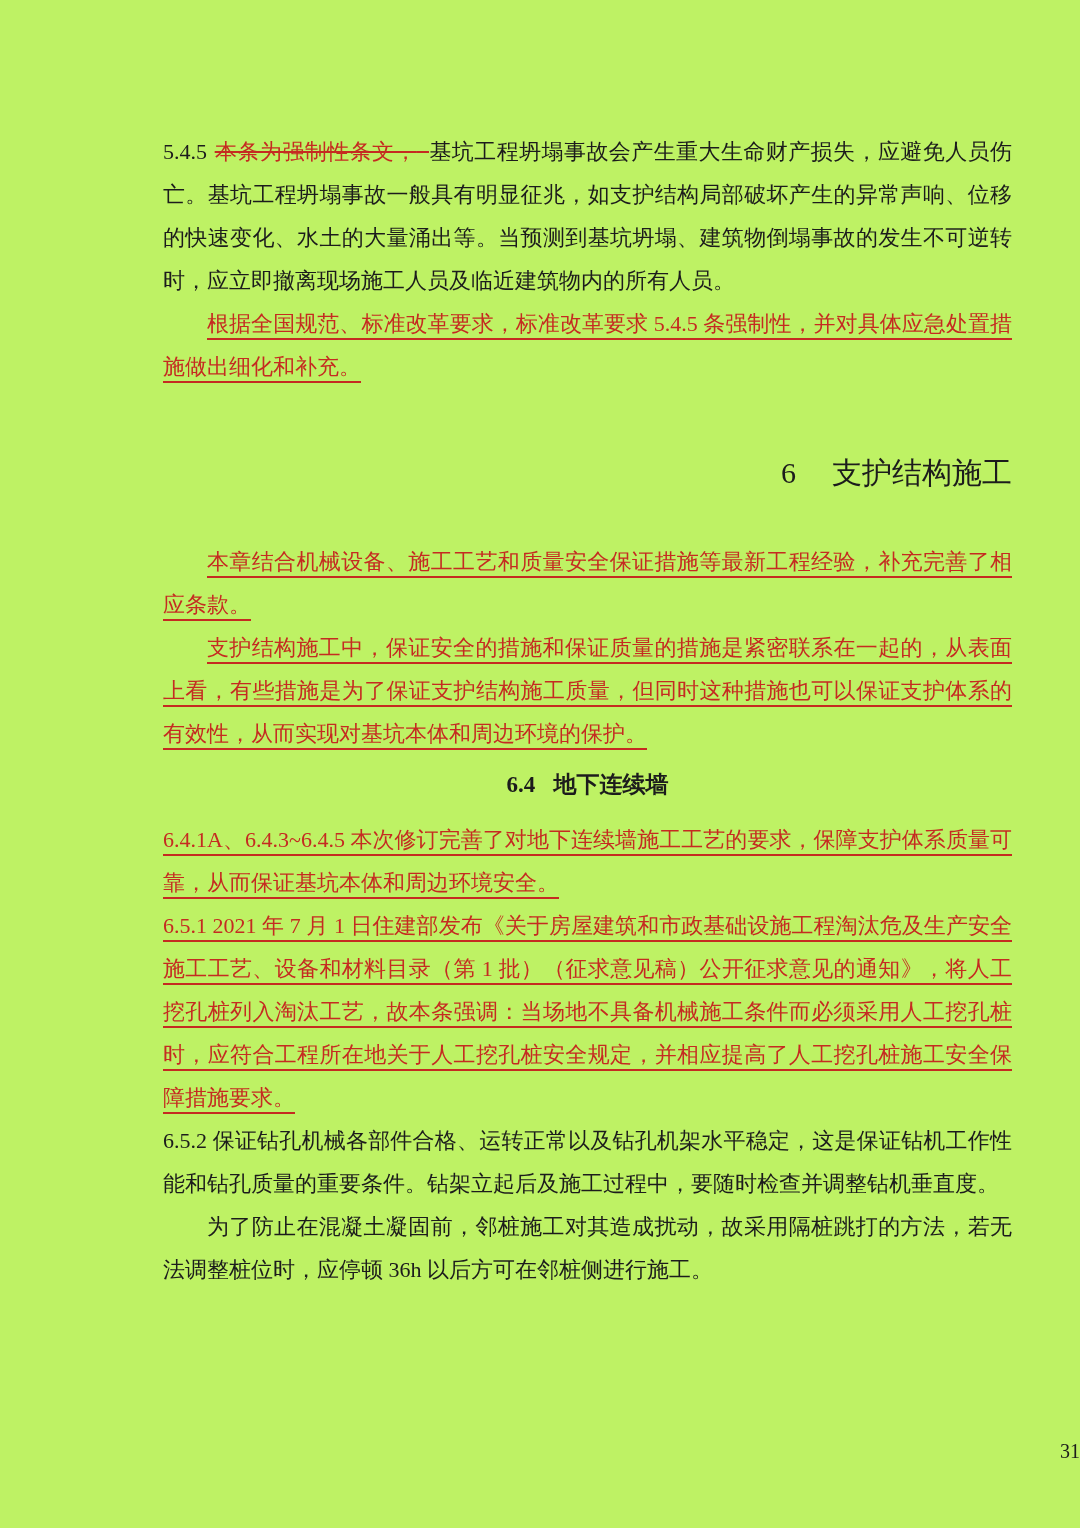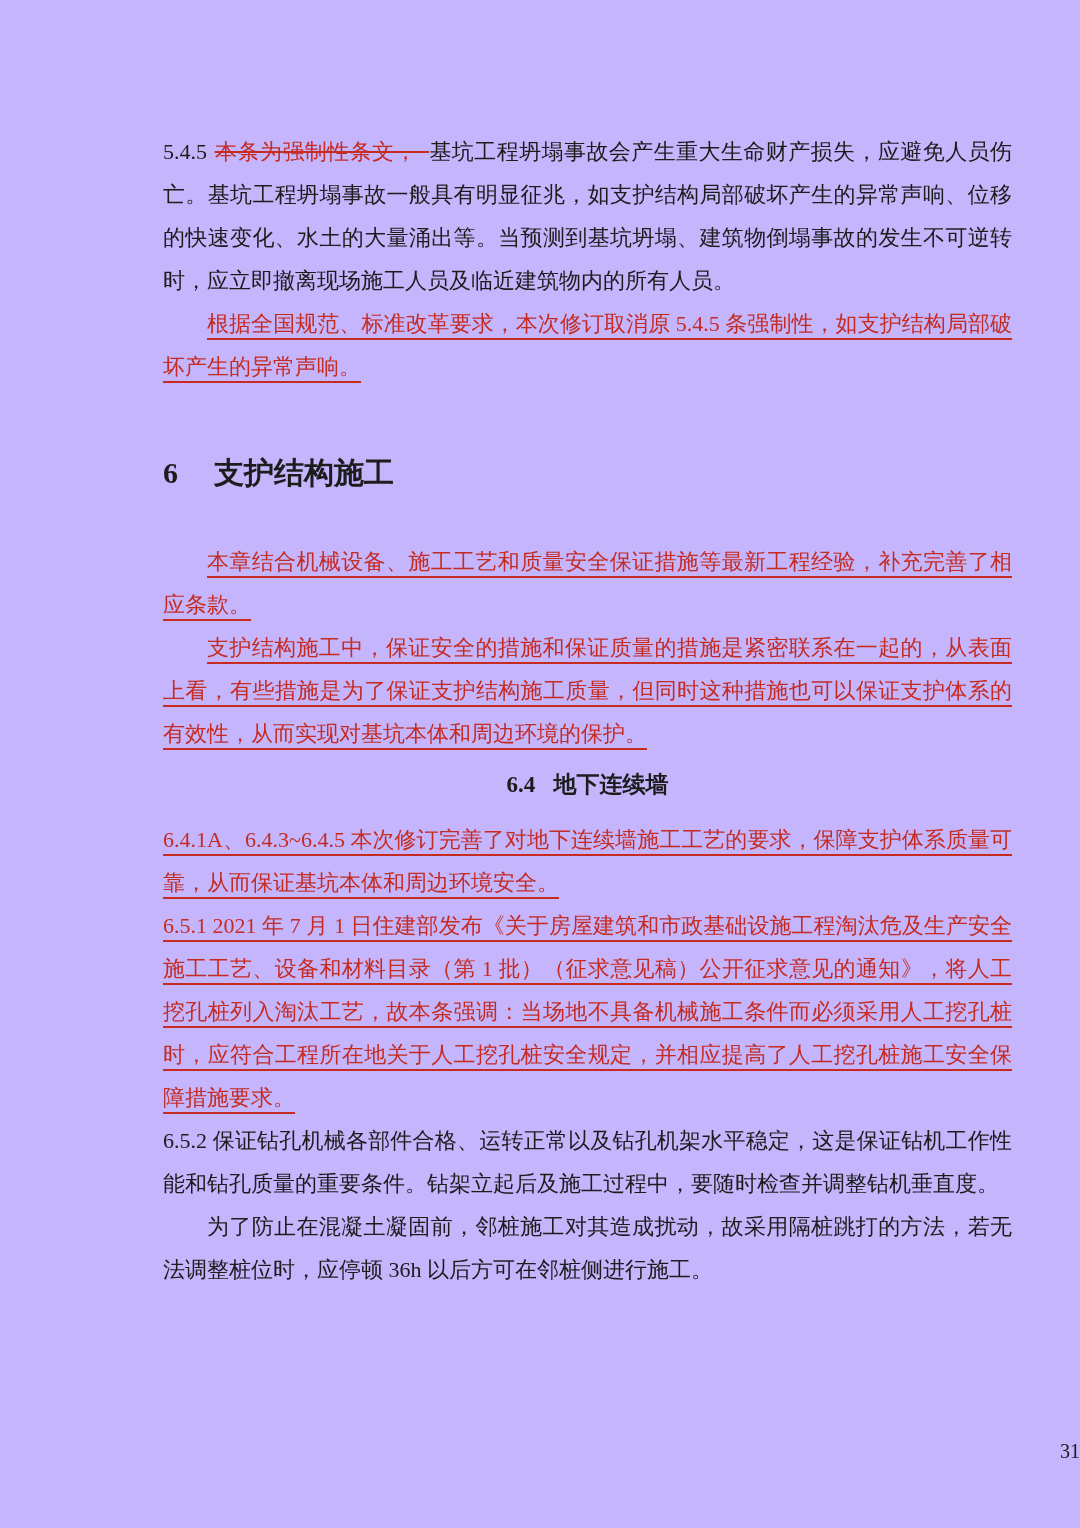--- a/index.html
+++ b/index.html
@@ -2,21 +2,21 @@
 <html><head>
 <meta charset="utf-8">
 <style>
   html, body { margin: 0; padding: 0; background: #ffffff; }
   .page {
     position: relative;
     width: 1080px;
     height: 1528px;
     box-sizing: border-box;
     padding: 130px 68px 0 163px;
-    background: #c4b5fd;
+    background: #bef264;
     font-family: "Liberation Serif", "DejaVu Serif", serif;
     font-size: 22px;
     line-height: 43px;
     color: #1c1c1c;
     text-align: justify;
     overflow: hidden;
   }
   .page p { margin: 0; }
   .indent { text-indent: 2em; }
   .num { margin-right: 0.35em; }
@@ -36,22 +36,22 @@
     vertical-align: 0.26em;
   }
   .red-underline {
     color: #c52b21;
     text-decoration: underline;
     text-decoration-thickness: 1.5px;
     text-underline-offset: 7px;
     text-decoration-color: #c52b21;
   }
   .chapter-heading {
-    text-align: left;
-    font-weight: bold;
+    text-align: right;
+    font-weight: normal;
     font-size: 30px;
     line-height: 46px;
     margin: 62px 0 44px;
     color: #1c1c1c;
   }
   .chapter-heading .chapter-num { margin-right: 1.2em; }
   .sub-heading {
     text-align: center;
     font-weight: bold;
     font-size: 23px;
@@ -74,21 +74,21 @@
 </style>
 </head>
 <body>
 
 <div class="page">
 
   <p>
     <span class="num">5.4.5</span><span class="struck">本条为强制性条文，</span><span>基坑工程坍塌事故会产生重大生命财产损失，应避免人员伤亡。基坑工程坍塌事故一般具有明显征兆，如支护结构局部破坏产生的异常声响、位移的快速变化、水土的大量涌出等。当预测到基坑坍塌、建筑物倒塌事故的发生不可逆转时，应立即撤离现场施工人员及临近建筑物内的所有人员。</span>
   </p>
 
-  <p class="indent red-underline">根据全国规范、标准改革要求，本次修订取消原 5.4.5 条强制性，如支护结构局部破坏产生的异常声响。</p>
+  <p class="indent red-underline">根据全国规范、标准改革要求，标准改革要求 5.4.5 条强制性，并对具体应急处置措施做出细化和补充。</p>
 
   <div class="chapter-heading">
     <span class="chapter-num">6</span><span>支护结构施工</span>
   </div>
 
   <p class="indent red-underline">本章结合机械设备、施工工艺和质量安全保证措施等最新工程经验，补充完善了相应条款。</p>
 
   <p class="indent red-underline">支护结构施工中，保证安全的措施和保证质量的措施是紧密联系在一起的，从表面上看，有些措施是为了保证支护结构施工质量，但同时这种措施也可以保证支护体系的有效性，从而实现对基坑本体和周边环境的保护。</p>
 
   <div class="sub-heading sub-heading-64">

